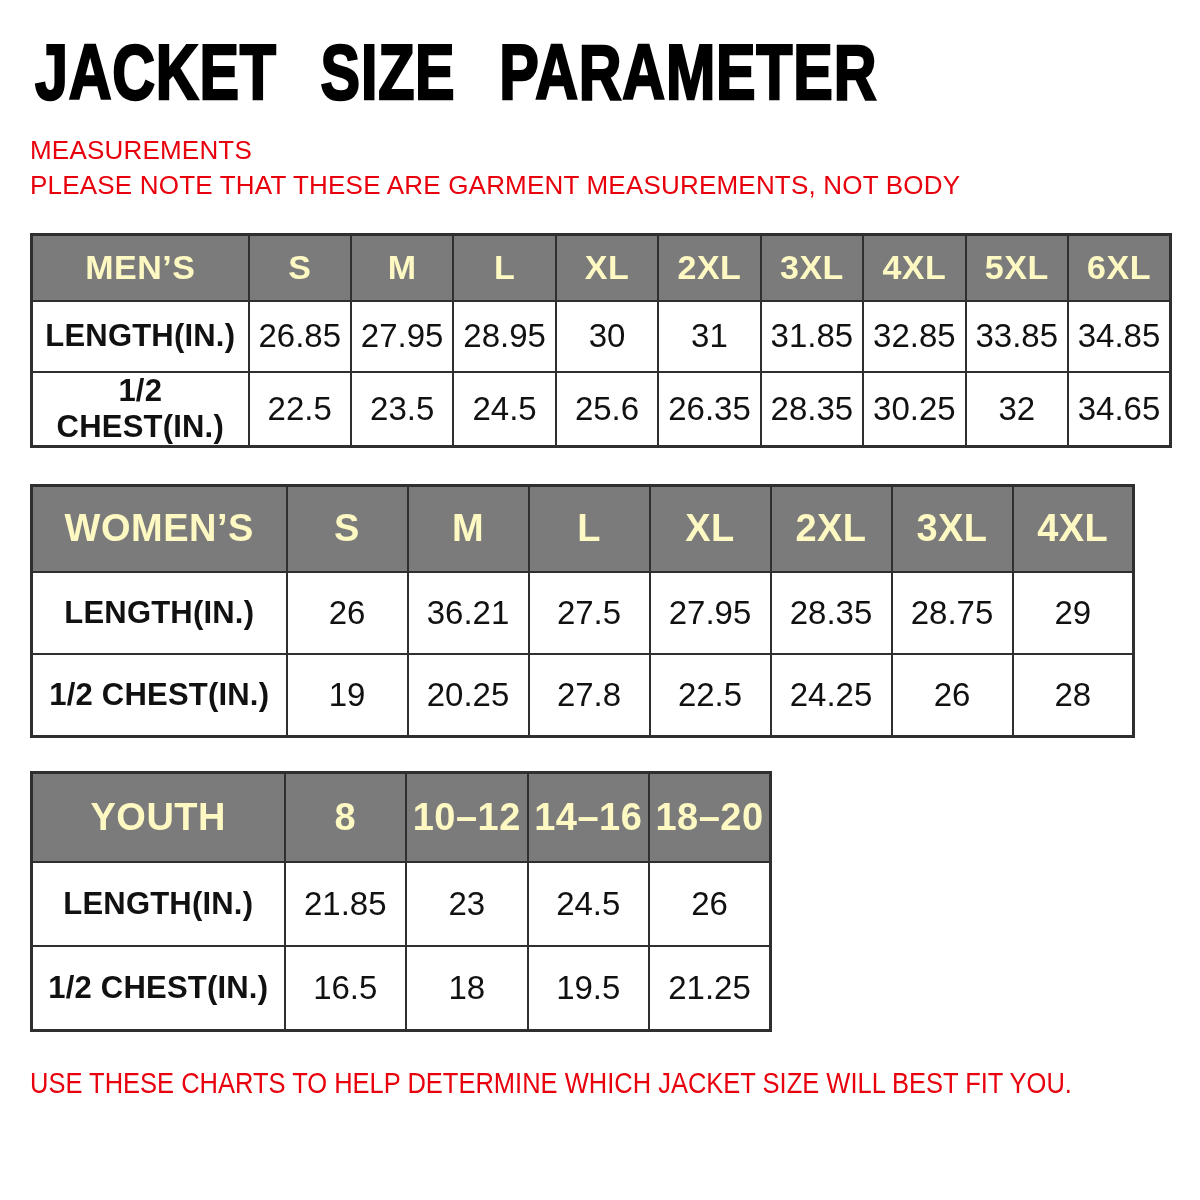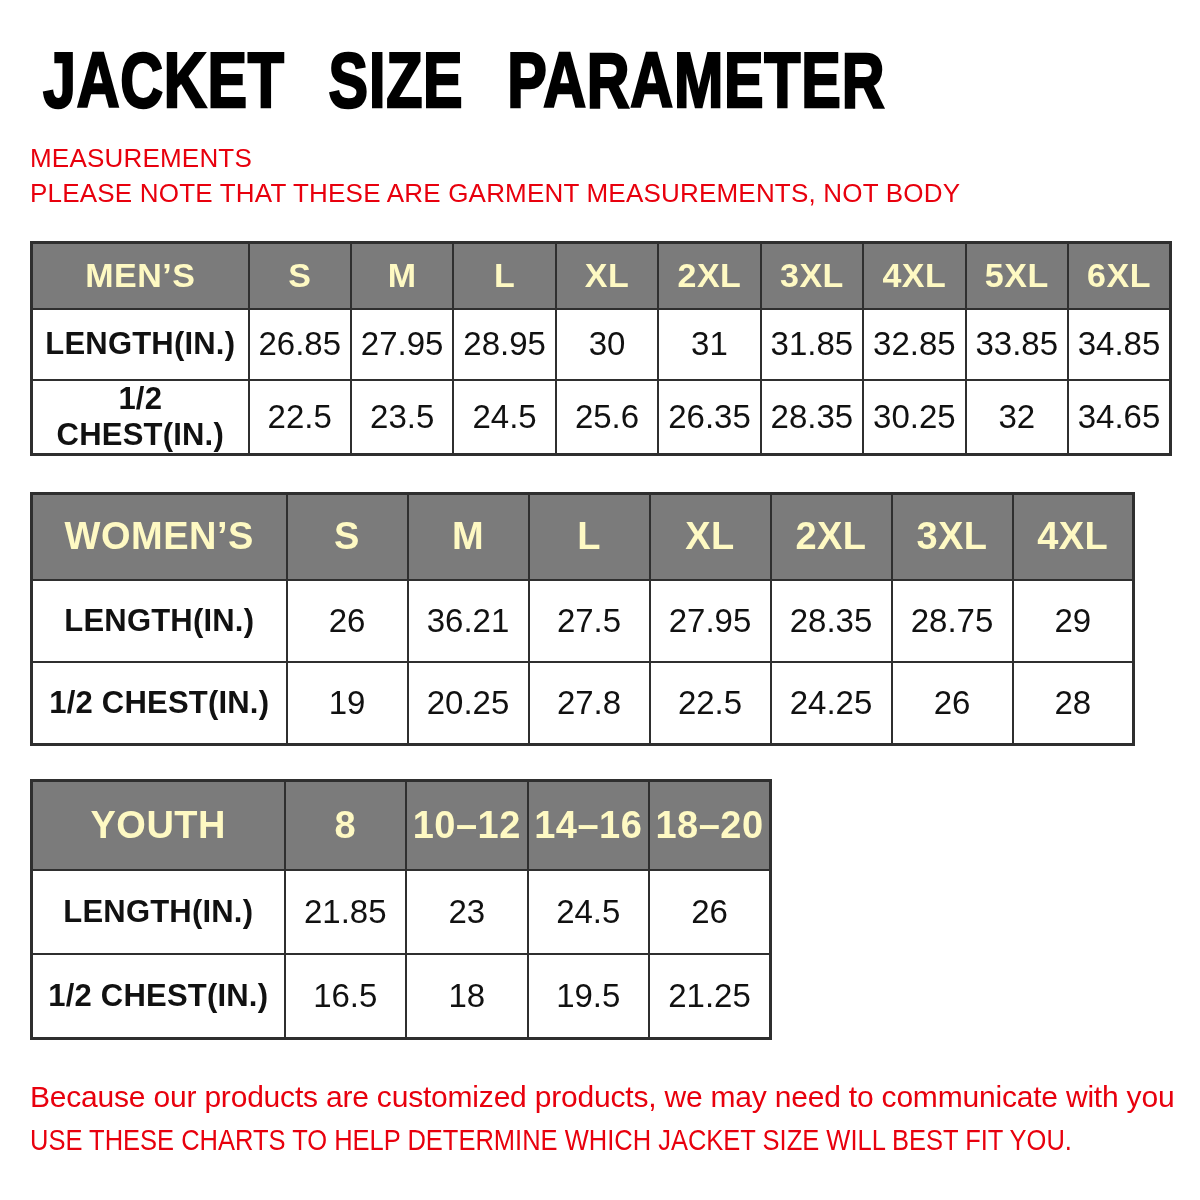--- a/index.html
+++ b/index.html
@@ -7,21 +7,21 @@
   body {
     width: 1200px; height: 1200px;
     font-family: "Liberation Sans", sans-serif;
     color: #111111;
     overflow: hidden;
   }
   .page { padding: 14px 28px 0 30px; }
 
   
   h1.title {
-    margin: 13px; padding: 0;
+    margin: 5px; padding: 0;
     font-size: 78px; line-height: 1.0;
     font-weight: bold;
     color: #000000;
     white-space: nowrap;
   }
   h1.title .squeeze {
     display: inline-block;
     transform: scaleX(0.76);
     transform-origin: 0 50%;
     letter-spacing: 1px;
@@ -214,17 +214,16 @@
         <td class="row-label">1/2 CHEST(IN.)</td>
         <td class="value">16.5</td>
         <td class="value">18</td>
         <td class="value">19.5</td>
         <td class="value">21.25</td>
       </tr>
     </tbody>
   </table>
 
   <div class="footer-paragraph">
-    <div>Because our products are customized products, we may need to communicate with you</div>
   </div>
   <div class="footer-usage"><span class="squeeze">USE THESE CHARTS TO HELP DETERMINE WHICH JACKET SIZE WILL BEST FIT YOU.</span></div>
 
 </div>
 
 </body></html>

